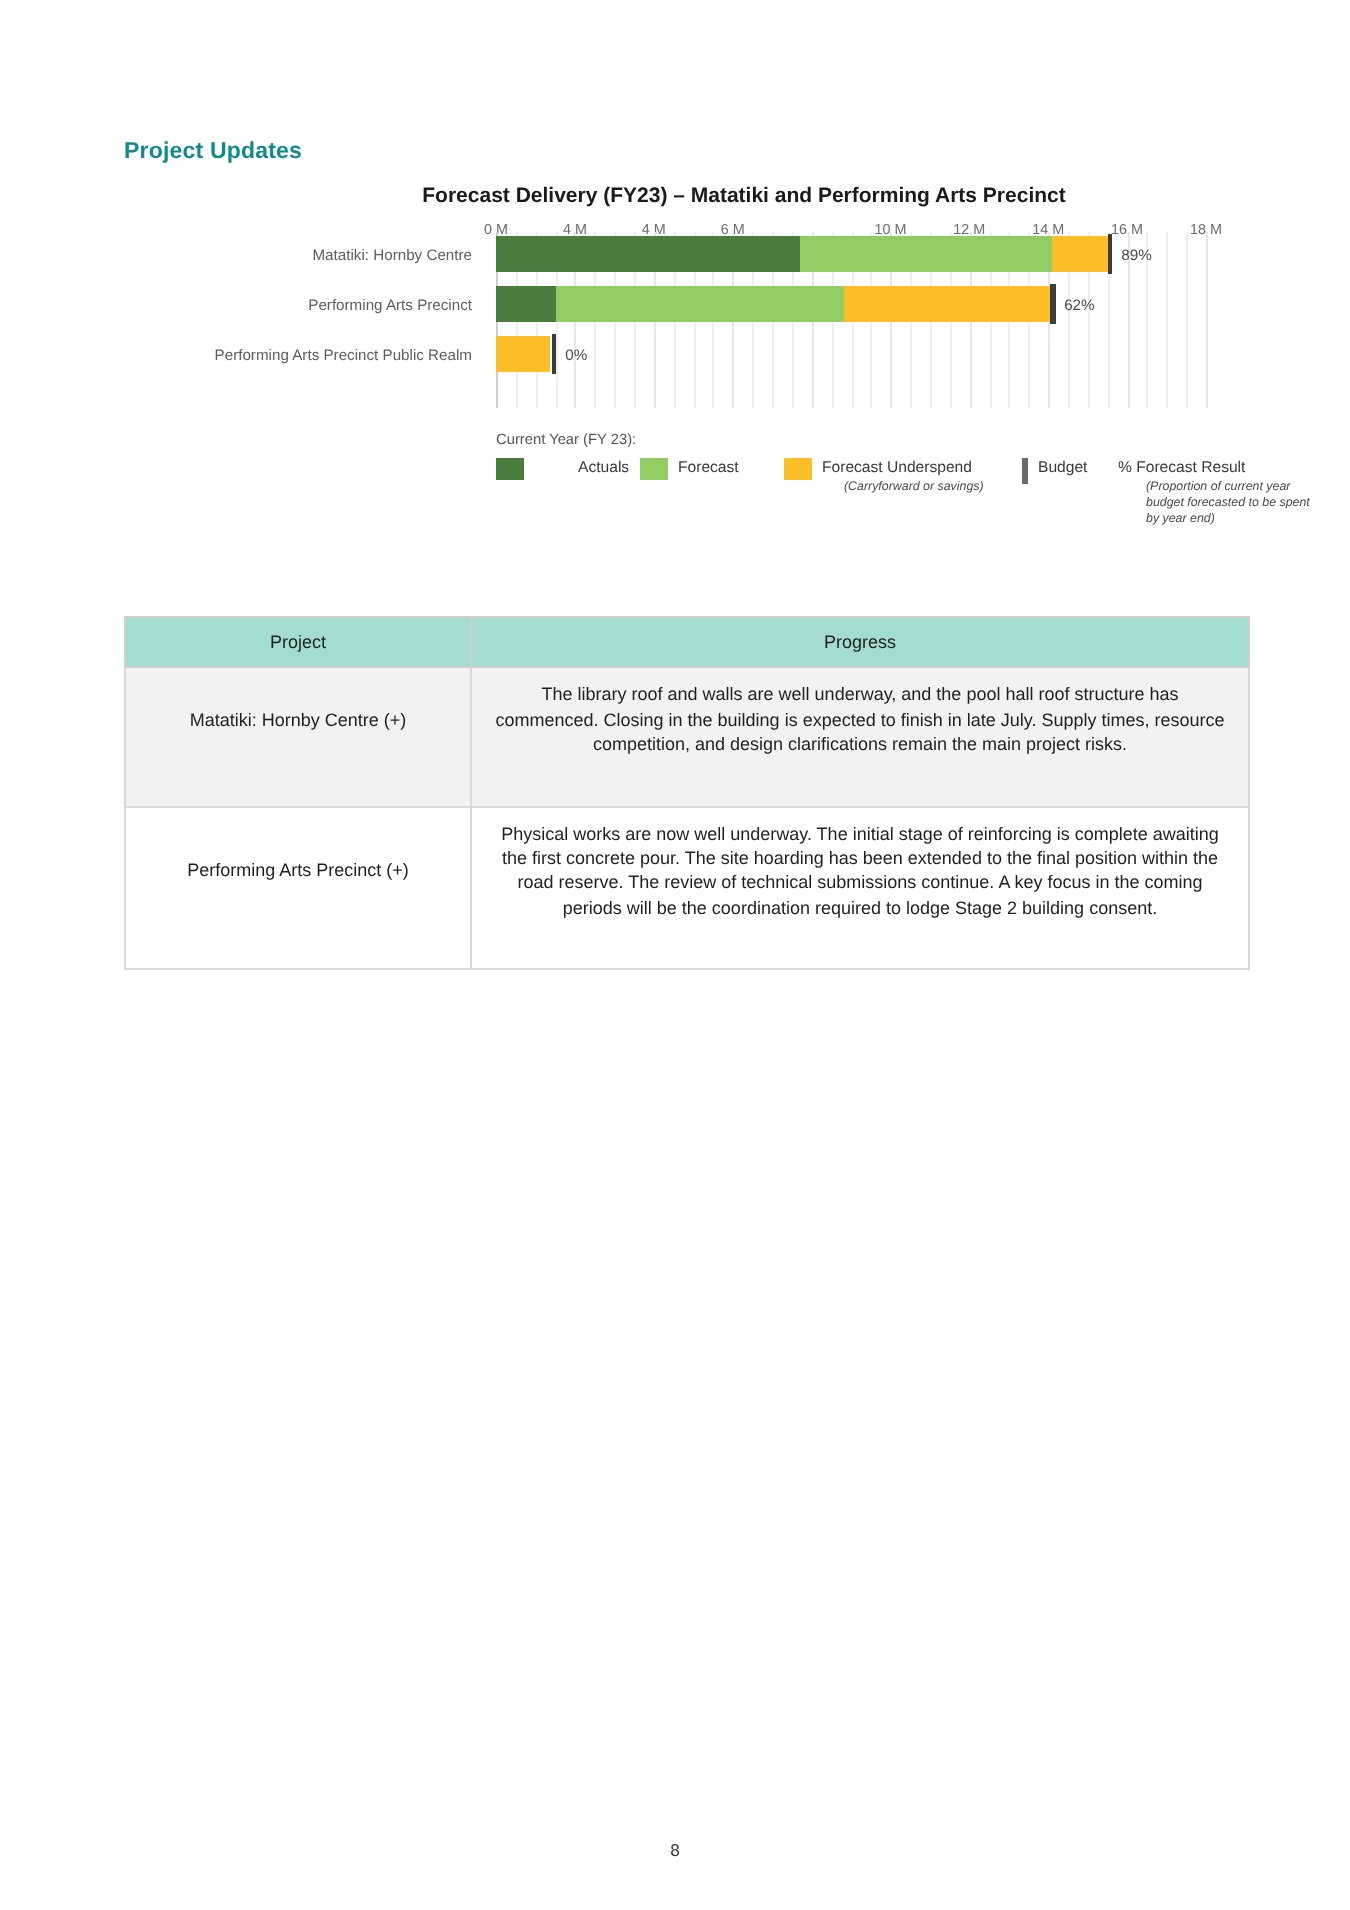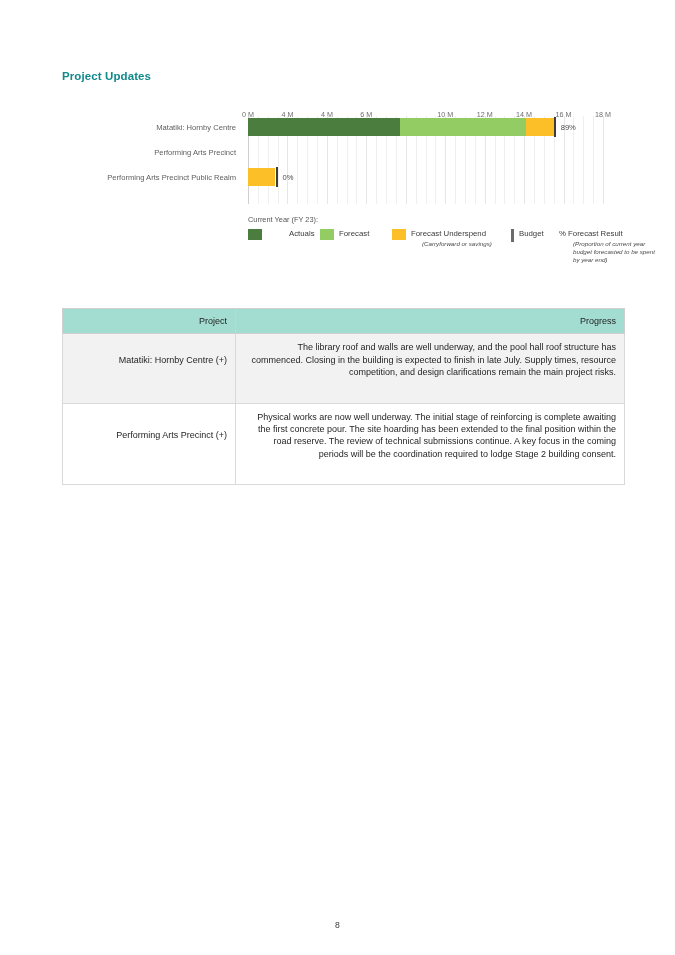--- a/index.html
+++ b/index.html
@@ -90,21 +90,21 @@
   .table{
     position:absolute;left:62px;top:308px;width:563px;
     border-collapse:collapse;table-layout:fixed;
   }
   .table td,.table th{
     border:1px solid #d9d9d9;
     padding:7px 8px 24px 8px;
     vertical-align:middle;
     font-size:9px;
     line-height:1.38;
-    text-align:right;
+    text-align:center;
     font-weight:normal;
   }
   .table thead th{
     background:#a3dcd0;
     color:#1f1f1f;
     padding-top:6px;padding-bottom:6px;
     border-color:#cfcfcf;
   }
   .col-project{width:156px;}
   .row-alt td{background:#f2f2f2;}
@@ -120,20 +120,21 @@
 </style>
 </head>
 <body>
 
 <div class="page">
 
   <div class="section-heading">Project Updates</div>
 
   <div class="chart-block">
 
+    <div class="chart-title">Forecast Delivery (FY23) – Matatiki and Performing Arts Precinct</div>
 
     <div class="axis" id="x-axis">
         <span class="tick-label" style="left: 0px;">0 M</span>
         <span class="tick-label" style="left: 39.4444px;">4 M</span>
         <span class="tick-label" style="left: 78.8889px;">4 M</span>
         <span class="tick-label" style="left: 118.333px;">6 M</span>
         <span class="tick-label" style="left: 157.778px; margin-top: 16px;">8 M</span>
         <span class="tick-label" style="left: 197.222px;">10 M</span>
         <span class="tick-label" style="left: 236.667px;">12 M</span>
         <span class="tick-label" style="left: 276.111px;">14 M</span>
@@ -188,20 +189,27 @@
           <div class="gline" style="left: 355px;"></div>
           <div class="axis-base"></div>
         </div>
     <div class="bar-track" style="left: 0px; top: 2px; width: 355px;">
           <div class="seg actuals" style="left: 0px; width: 151.861px;"></div>
           <div class="seg forecast" style="left: 151.861px; width: 126.222px;"></div>
           <div class="seg underspend" style="left: 278.083px; width: 28.5972px;"></div>
           <div class="budget-marker" style="left: 305.681px;"></div>
           <span class="pct" style="left: 312.681px; top: 5px;">89%</span>
         </div>
+        <div class="bar-track" style="left: 0px; top: 27px; width: 355px;">
+          <div class="seg actuals" style="left: 0px; width: 29.5833px;"></div>
+          <div class="seg forecast" style="left: 29.5833px; width: 143.972px;"></div>
+          <div class="seg underspend" style="left: 173.556px; width: 104.528px;"></div>
+          <div class="budget-marker" style="left: 277.083px;"></div>
+          <span class="pct" style="left: 284.083px; top: 5px;">62%</span>
+        </div>
         <div class="bar-track" style="left: 0px; top: 52px; width: 355px;">
           <div class="seg underspend" style="left: 0px; width: 26.625px;"></div>
           <div class="budget-marker" style="left: 27.5972px;"></div>
           <span class="pct" style="left: 34.5972px; top: 5px;">0%</span>
         </div>
       </div>
 
     <div class="legend">
       <div class="legend-title">Current Year (FY 23):</div>
 

